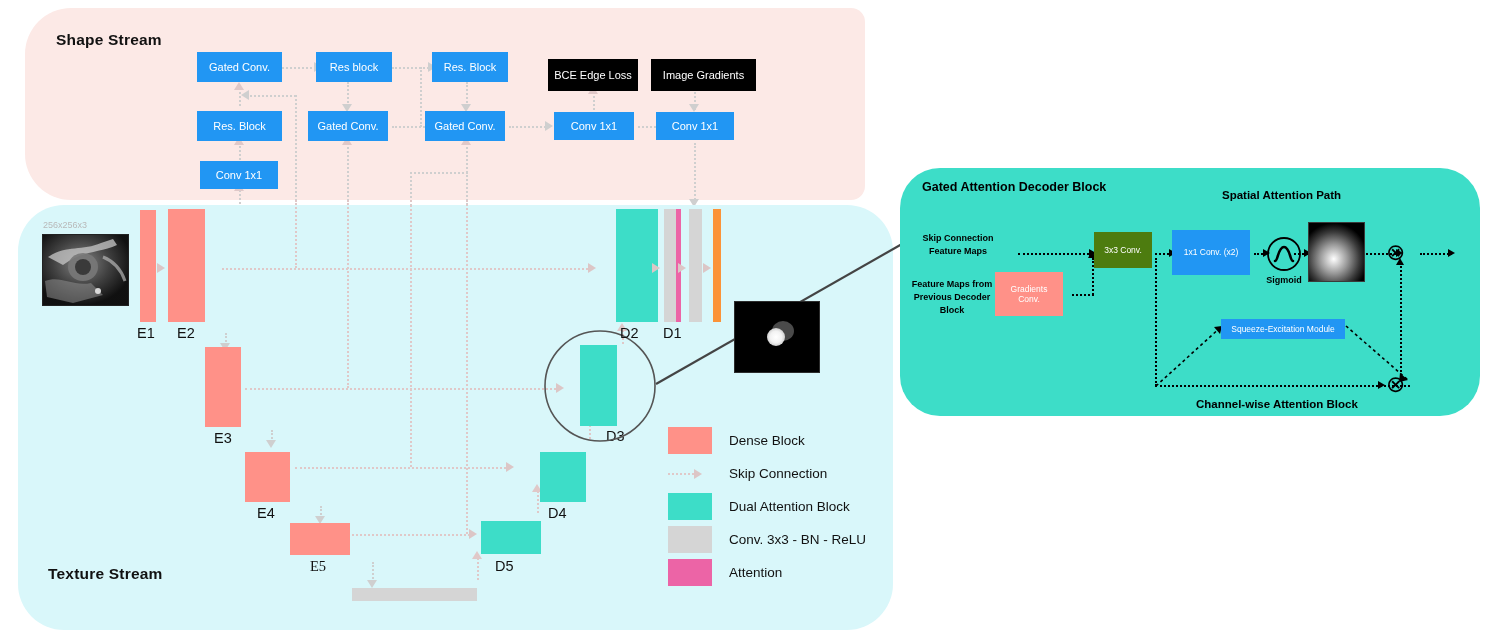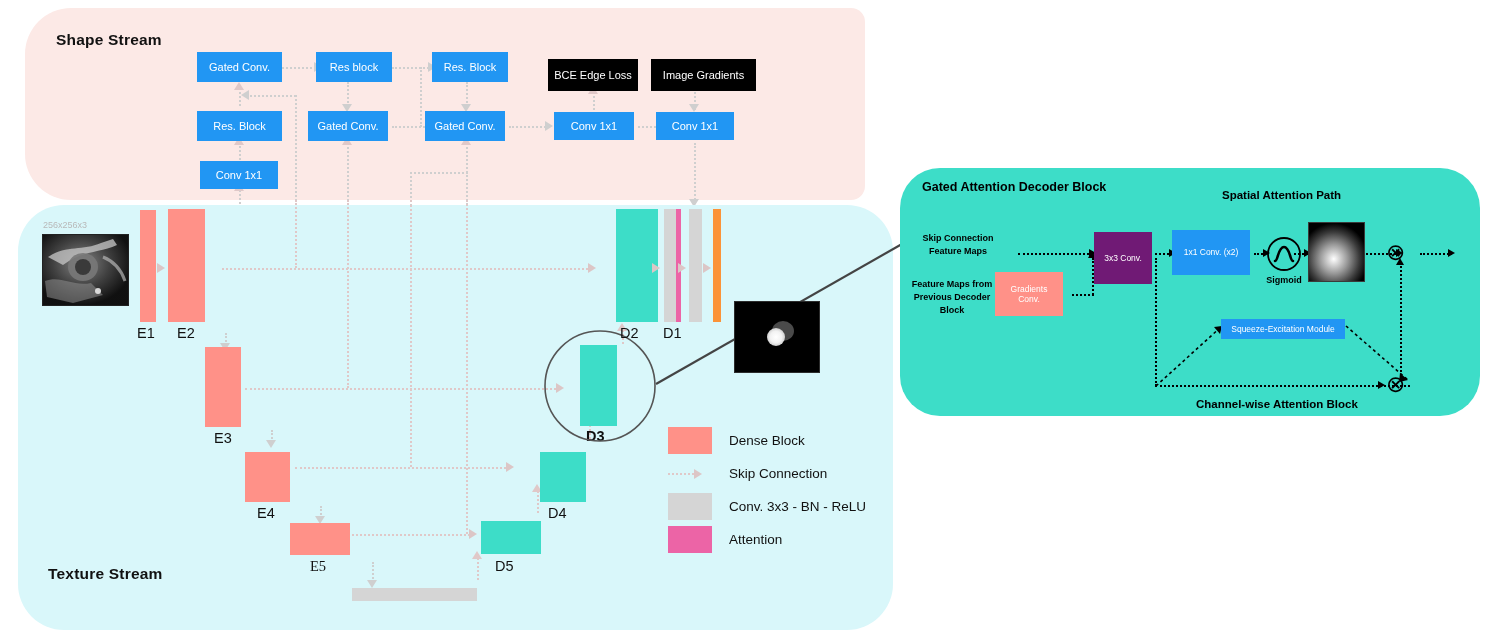--- a/index.html
+++ b/index.html
@@ -216,21 +216,21 @@
 
 <div class="abs convbn" style="left:352px;top:588px;width:125px;height:13px;"></div>
 
 <div class="abs dual" style="left:481px;top:521px;width:60px;height:33px;"></div>
 <div class="abs blabel" style="left:495px;top:558px;">D5</div>
 
 <div class="abs dual" style="left:540px;top:452px;width:46px;height:50px;"></div>
 <div class="abs blabel" style="left:548px;top:505px;">D4</div>
 
 <div class="abs dual" style="left:580px;top:345px;width:37px;height:81px;"></div>
-<div class="abs blabel" style="left:586px;top:428px;font-weight:bold;">D3</div>
+<div class="abs blabel" style="left:606px;top:428px;">D3</div>
 
 <svg class="abs" style="left:542px;top:330px;" width="120" height="112">
   <circle cx="58" cy="56" r="55" fill="none" stroke="#555" stroke-width="1.6"></circle>
 </svg>
 <svg class="abs" style="left:650px;top:240px;" width="260" height="150">
   <line x1="6" y1="144" x2="252" y2="4" stroke="#444" stroke-width="2.2"></line>
 </svg>
 
 <div class="abs dual" style="left:616px;top:209px;width:42px;height:113px;"></div>
 <div class="abs blabel" style="left:620px;top:325px;">D2</div>
@@ -266,20 +266,24 @@
     <div class="leg-txt">Dense Block</div>
   </div>
   <div class="leg-row">
     <div class="leg-skip">
       <div style="border-top:2px dotted #e0c8c8;width:26px;"></div>
       <div class="arr-r"></div>
     </div>
     <div class="leg-txt">Skip Connection</div>
   </div>
   <div class="leg-row">
+    <div class="leg-sw" style="background:#3dddc8;"></div>
+    <div class="leg-txt">Dual Attention Block</div>
+  </div>
+  <div class="leg-row">
     <div class="leg-sw" style="background:#d5d5d5;"></div>
     <div class="leg-txt">Conv. 3x3 - BN - ReLU</div>
   </div>
   <div class="leg-row">
     <div class="leg-sw" style="background:#ec64a6;"></div>
     <div class="leg-txt">Attention</div>
   </div>
 </div>
 
 <div class="abs" id="dab-panel"></div>
@@ -319,21 +323,21 @@
 <svg class="abs" style="left:1150px;top:310px;" width="270" height="82">
   <line x1="6" y1="76" x2="72" y2="16" stroke="#000" stroke-width="1.6" stroke-dasharray="3,3"></line>
   <polygon points="72,16 64,17 70,24" fill="#000"></polygon>
   <line x1="196" y1="16" x2="258" y2="70" stroke="#000" stroke-width="1.6" stroke-dasharray="3,3"></line>
   <polygon points="258,70 250,63 249,72" fill="#000"></polygon>
 </svg>
 
 <div class="abs ddot-v" style="left:1400px;top:262px;height:118px;"></div>
 <div class="abs darr-u" style="left:1396px;top:258px;"></div>
 
-<div class="abs dab-box" style="left:1094px;top:232px;width:58px;height:52px;background:#701a75;">3x3 Conv.</div>
+<div class="abs dab-box" style="left:1094px;top:232px;width:58px;height:36px;background:#4d7c0f;">3x3 Conv.</div>
 <div class="abs dab-box" style="left:1172px;top:230px;width:78px;height:45px;background:#2196f3;">1x1 Conv. (x2)</div>
 
 <div class="abs dab-box" style="left:995px;top:272px;width:68px;height:44px;background:#ff9188;flex-direction:column;">
   <span>Gradients</span>
   <span>Conv.</span>
 </div>
 
 <div class="abs dab-box" style="left:1221px;top:319px;width:124px;height:20px;background:#2196f3;">Squeeze-Excitation Module</div>
 
 <svg class="abs" style="left:1266px;top:236px;" width="36" height="36">

